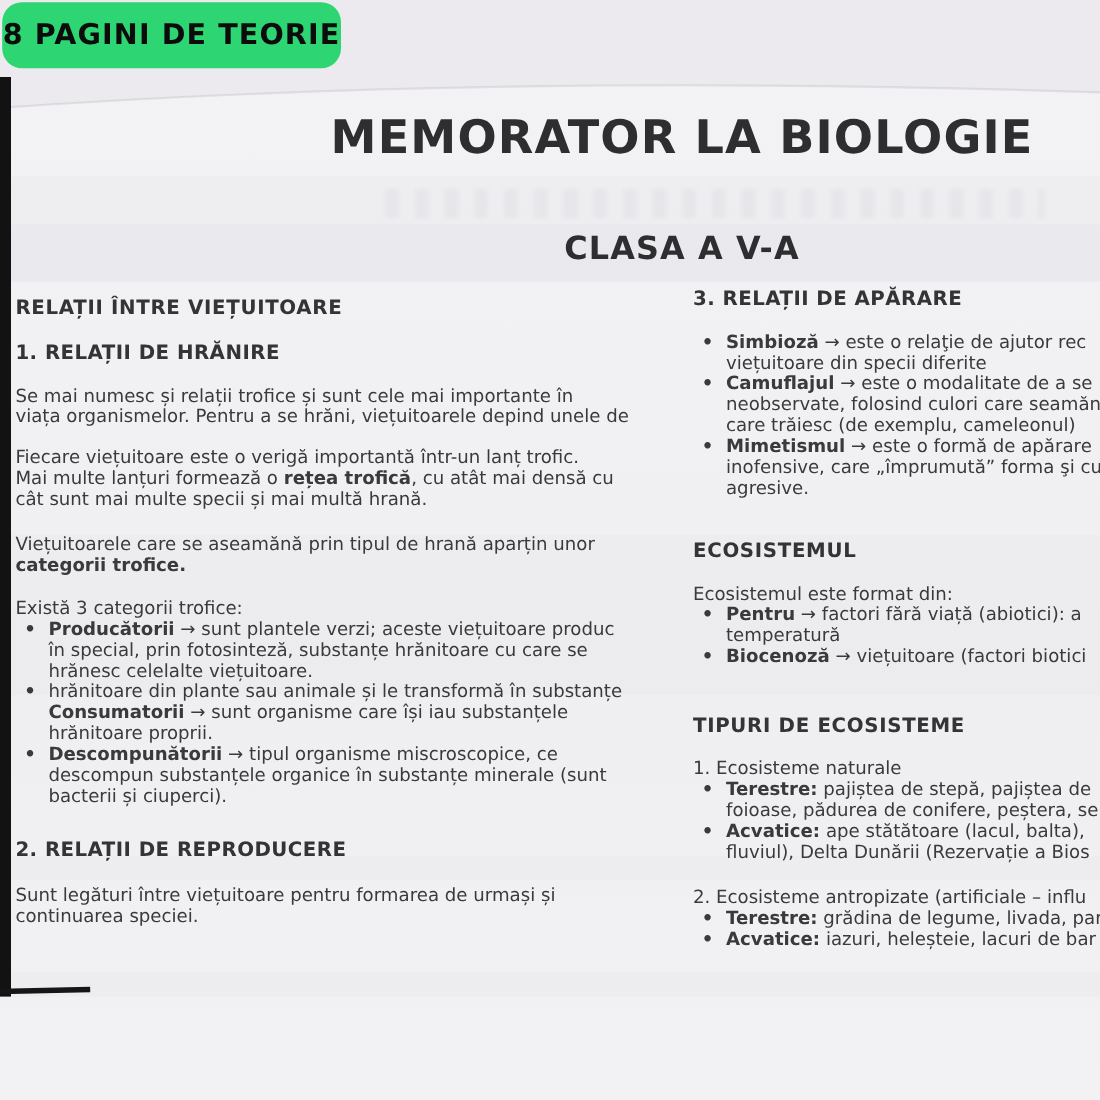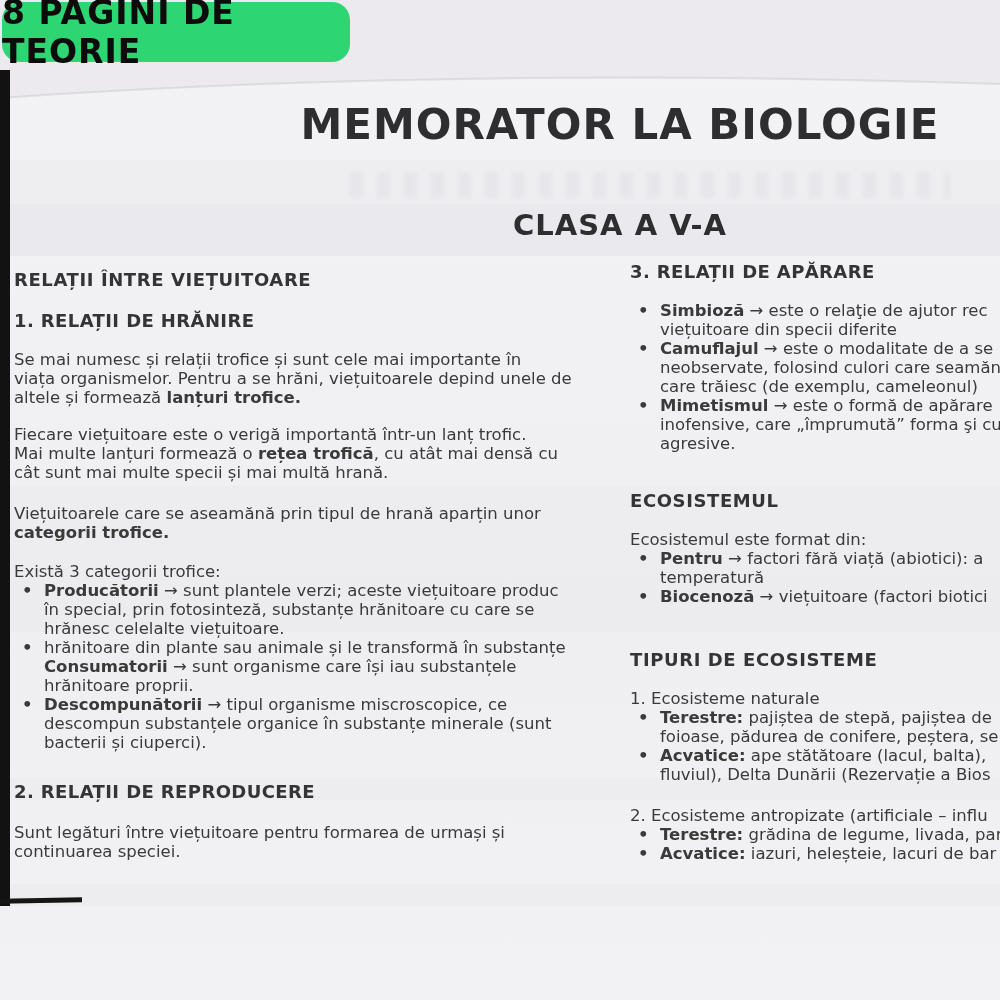--- a/index.html
+++ b/index.html
@@ -5,23 +5,23 @@
   html,body{margin:0;padding:0;}
   body{
     width:1000px;height:1000px;overflow:hidden;position:relative;
     background:linear-gradient(180deg,#f3f2f5 0%,#f1f0f3 35%,#efeef1 65%,#f2f1f4 100%);
     font-family:"DejaVu Sans","Liberation Sans",sans-serif;
     color:#3a3a3a;
   }
   .edge-strip{position:absolute;left:0;top:70px;width:10px;height:836px;background:#121212;z-index:6;}
   .edge-foot{position:absolute;left:0;top:898px;width:82px;height:5px;background:#161616;transform:rotate(-1.2deg);z-index:6;}
   .badge{
-    position:absolute;left:2px;top:2px;width:348px;height:60px;z-index:10;
+    position:absolute;left:2px;top:2px;width:308px;height:60px;z-index:10;
     border-radius:18px;display:flex;align-items:center;justify-content:center;
-    font-size:33px;font-weight:bold;letter-spacing:1px;color:#0c0c0c;
+    font-size:26px;font-weight:bold;letter-spacing:1px;color:#0c0c0c;
   }
   .band{position:absolute;left:0;width:1000px;z-index:2;pointer-events:none;}
   .smudge{
     position:absolute;left:350px;top:172px;width:600px;height:26px;z-index:2;
     background:repeating-linear-gradient(90deg,rgba(110,110,125,0.07) 0 13px,transparent 13px 27px);
     filter:blur(2px);opacity:.8;
   }
   .title-wrap{position:absolute;left:240px;top:0;width:760px;text-align:center;z-index:5;}
   .doc-title{position:absolute;left:0;top:100px;width:100%;font-size:42px;font-weight:bold;letter-spacing:1px;color:#2e2e31;}
   .doc-subtitle{position:absolute;left:0;top:208px;width:100%;font-size:29px;font-weight:bold;letter-spacing:1px;color:#2e2e31;}
@@ -66,21 +66,20 @@
   <div class="doc-subtitle">CLASA A V-A</div>
 </div>
 
 <div class="col col-left">
   <div class="h1 mb22">RELAȚII ÎNTRE VIEȚUITOARE</div>
   <div class="h2 mb20">1. RELAȚII DE HRĂNIRE</div>
 
   <div class="mb18">
     <div class="line">Se mai numesc și relații trofice și sunt cele mai importante în</div>
     <div class="line">viața organismelor. Pentru a se hrăni, viețuitoarele depind unele de</div>
-    <div class="line"><span>altele și formează </span><span class="b">lanțuri trofice.</span></div>
   </div>
 
   <div class="mb22">
     <div class="line">Fiecare viețuitoare este o verigă importantă într-un lanț trofic.</div>
     <div class="line"><span>Mai multe lanțuri formează o </span><span class="b">rețea trofică</span><span>, cu atât mai densă cu</span></div>
     <div class="line">cât sunt mai multe specii și mai multă hrană.</div>
   </div>
 
   <div class="mb20">
     <div class="line">Viețuitoarele care se aseamănă prin tipul de hrană aparțin unor</div>

